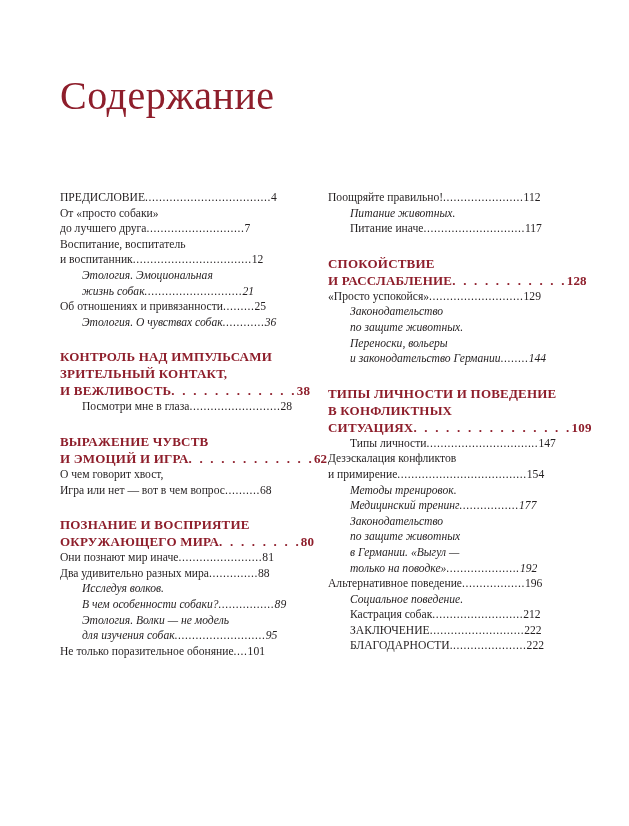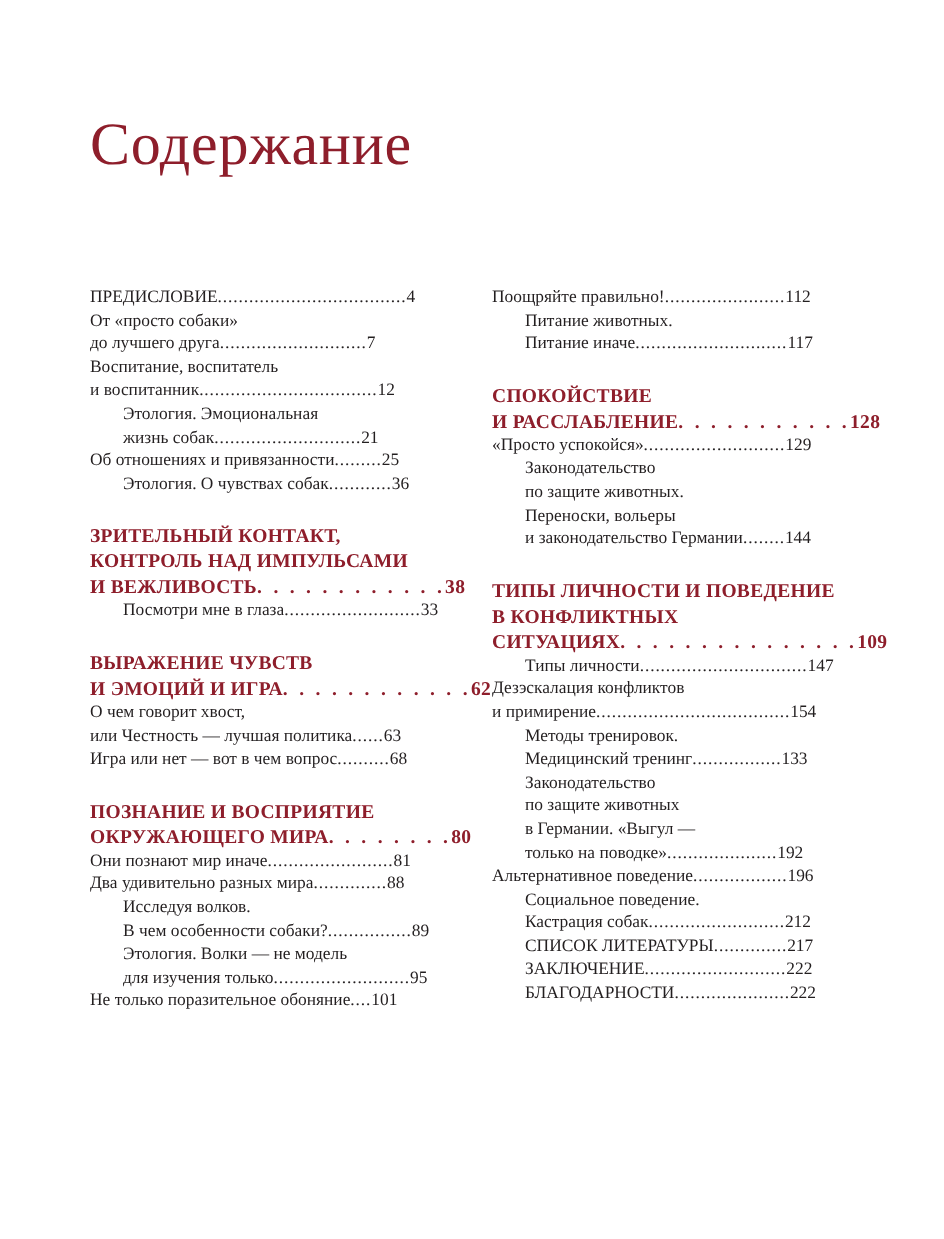--- a/index.html
+++ b/index.html
@@ -69,20 +69,21 @@
     font-size: 13px;
     line-height: 17px;
     letter-spacing: 0.2px;
   }
   .entry.head .dots {
     letter-spacing: 2.2px;
     font-weight: bold;
   }
   
   .entry.ital {
+    font-style: italic;
     padding-left: 22px;
   }
   
   .entry.sub {
     padding-left: 22px;
   }
   .spacer-lg { height: 18px; }
 </style>
 </head>
 <body>
@@ -94,39 +95,38 @@
         <div class="entry plain"><span class="t">ПРЕДИСЛОВИЕ</span><span class="dots">....................................</span><span class="pg">4</span></div>
         <div class="entry plain"><span class="t">От «просто собаки»</span></div>
         <div class="entry plain"><span class="t">до лучшего друга</span><span class="dots">............................</span><span class="pg">7</span></div>
         <div class="entry plain"><span class="t">Воспитание, воспитатель</span></div>
         <div class="entry plain"><span class="t">и воспитанник</span><span class="dots">..................................</span><span class="pg">12</span></div>
         <div class="entry ital"><span class="t">Этология. Эмоциональная</span></div>
         <div class="entry ital"><span class="t">жизнь собак</span><span class="dots">............................</span><span class="pg">21</span></div>
         <div class="entry plain"><span class="t">Об отношениях и привязанности</span><span class="dots">.........</span><span class="pg">25</span></div>
         <div class="entry ital"><span class="t">Этология. О чувствах собак</span><span class="dots">............</span><span class="pg">36</span></div>
         <div class="spacer-lg"></div>
+        <div class="entry head"><span class="t">КОНТРОЛЬ НАД ИМПУЛЬСАМИ</span></div>
         <div class="entry head"><span class="t">ЗРИТЕЛЬНЫЙ КОНТАКТ,</span></div>
-        <div class="entry head"><span class="t">КОНТРОЛЬ НАД ИМПУЛЬСАМИ</span></div>
         <div class="entry head"><span class="t">И ВЕЖЛИВОСТЬ</span><span class="dots">. . . . . . . . . . . .</span><span class="pg">38</span></div>
-        <div class="entry sub"><span class="t">Посмотри мне в глаза</span><span class="dots">..........................</span><span class="pg">33</span></div>
+        <div class="entry sub"><span class="t">Посмотри мне в глаза</span><span class="dots">..........................</span><span class="pg">28</span></div>
         <div class="spacer-lg"></div>
         <div class="entry head"><span class="t">ВЫРАЖЕНИЕ ЧУВСТВ</span></div>
         <div class="entry head"><span class="t">И ЭМОЦИЙ И ИГРА</span><span class="dots">. . . . . . . . . . . .</span><span class="pg">62</span></div>
         <div class="entry plain"><span class="t">О чем говорит хвост,</span></div>
-        <div class="entry plain"><span class="t">или Честность — лучшая политика</span><span class="dots">......</span><span class="pg">63</span></div>
         <div class="entry plain"><span class="t">Игра или нет — вот в чем вопрос</span><span class="dots">..........</span><span class="pg">68</span></div>
         <div class="spacer-lg"></div>
         <div class="entry head"><span class="t">ПОЗНАНИЕ И ВОСПРИЯТИЕ</span></div>
         <div class="entry head"><span class="t">ОКРУЖАЮЩЕГО МИРА</span><span class="dots">. . . . . . . .</span><span class="pg">80</span></div>
         <div class="entry plain"><span class="t">Они познают мир иначе</span><span class="dots">........................</span><span class="pg">81</span></div>
         <div class="entry plain"><span class="t">Два удивительно разных мира</span><span class="dots">..............</span><span class="pg">88</span></div>
         <div class="entry ital"><span class="t">Исследуя волков.</span></div>
         <div class="entry ital"><span class="t">В чем особенности собаки?</span><span class="dots">................</span><span class="pg">89</span></div>
         <div class="entry ital"><span class="t">Этология. Волки — не модель</span></div>
-        <div class="entry ital"><span class="t">для изучения только</span><span class="dots">..........................</span><span class="pg">95</span></div>
+        <div class="entry ital"><span class="t">для изучения собак</span><span class="dots">..........................</span><span class="pg">95</span></div>
         <div class="entry plain"><span class="t">Не только поразительное обоняние</span><span class="dots">....</span><span class="pg">101</span></div>
       </div>
     <div class="col" id="col-right">
         <div class="entry plain"><span class="t">Поощряйте правильно!</span><span class="dots">.......................</span><span class="pg">112</span></div>
         <div class="entry ital"><span class="t">Питание животных.</span></div>
         <div class="entry sub"><span class="t">Питание иначе</span><span class="dots">.............................</span><span class="pg">117</span></div>
         <div class="spacer-lg"></div>
         <div class="entry head"><span class="t">СПОКОЙСТВИЕ</span></div>
         <div class="entry head"><span class="t">И РАССЛАБЛЕНИЕ</span><span class="dots">. . . . . . . . . . .</span><span class="pg">128</span></div>
         <div class="entry plain"><span class="t">«Просто успокойся»</span><span class="dots">...........................</span><span class="pg">129</span></div>
@@ -135,26 +135,25 @@
         <div class="entry ital"><span class="t">Переноски, вольеры</span></div>
         <div class="entry ital"><span class="t">и законодательство Германии</span><span class="dots">........</span><span class="pg">144</span></div>
         <div class="spacer-lg"></div>
         <div class="entry head"><span class="t">ТИПЫ ЛИЧНОСТИ И ПОВЕДЕНИЕ</span></div>
         <div class="entry head"><span class="t">В КОНФЛИКТНЫХ</span></div>
         <div class="entry head"><span class="t">СИТУАЦИЯХ</span><span class="dots">. . . . . . . . . . . . . . .</span><span class="pg">109</span></div>
         <div class="entry sub"><span class="t">Типы личности</span><span class="dots">................................</span><span class="pg">147</span></div>
         <div class="entry plain"><span class="t">Дезэскалация конфликтов</span></div>
         <div class="entry plain"><span class="t">и примирение</span><span class="dots">.....................................</span><span class="pg">154</span></div>
         <div class="entry ital"><span class="t">Методы тренировок.</span></div>
-        <div class="entry ital"><span class="t">Медицинский тренинг</span><span class="dots">.................</span><span class="pg">133</span></div>
+        <div class="entry ital"><span class="t">Медицинский тренинг</span><span class="dots">.................</span><span class="pg">177</span></div>
         <div class="entry ital"><span class="t">Законодательство</span></div>
         <div class="entry ital"><span class="t">по защите животных</span></div>
         <div class="entry ital"><span class="t">в Германии. «Выгул —</span></div>
         <div class="entry ital"><span class="t">только на поводке»</span><span class="dots">.....................</span><span class="pg">192</span></div>
         <div class="entry plain"><span class="t">Альтернативное поведение</span><span class="dots">..................</span><span class="pg">196</span></div>
         <div class="entry ital"><span class="t">Социальное поведение.</span></div>
         <div class="entry sub"><span class="t">Кастрация собак</span><span class="dots">..........................</span><span class="pg">212</span></div>
-        <div class="entry sub"><span class="t">СПИСОК ЛИТЕРАТУРЫ</span><span class="dots">..............</span><span class="pg">217</span></div>
         <div class="entry sub"><span class="t">ЗАКЛЮЧЕНИЕ</span><span class="dots">...........................</span><span class="pg">222</span></div>
         <div class="entry sub"><span class="t">БЛАГОДАРНОСТИ</span><span class="dots">......................</span><span class="pg">222</span></div>
       </div>
   </div>
 </div>
 
 </body></html>

